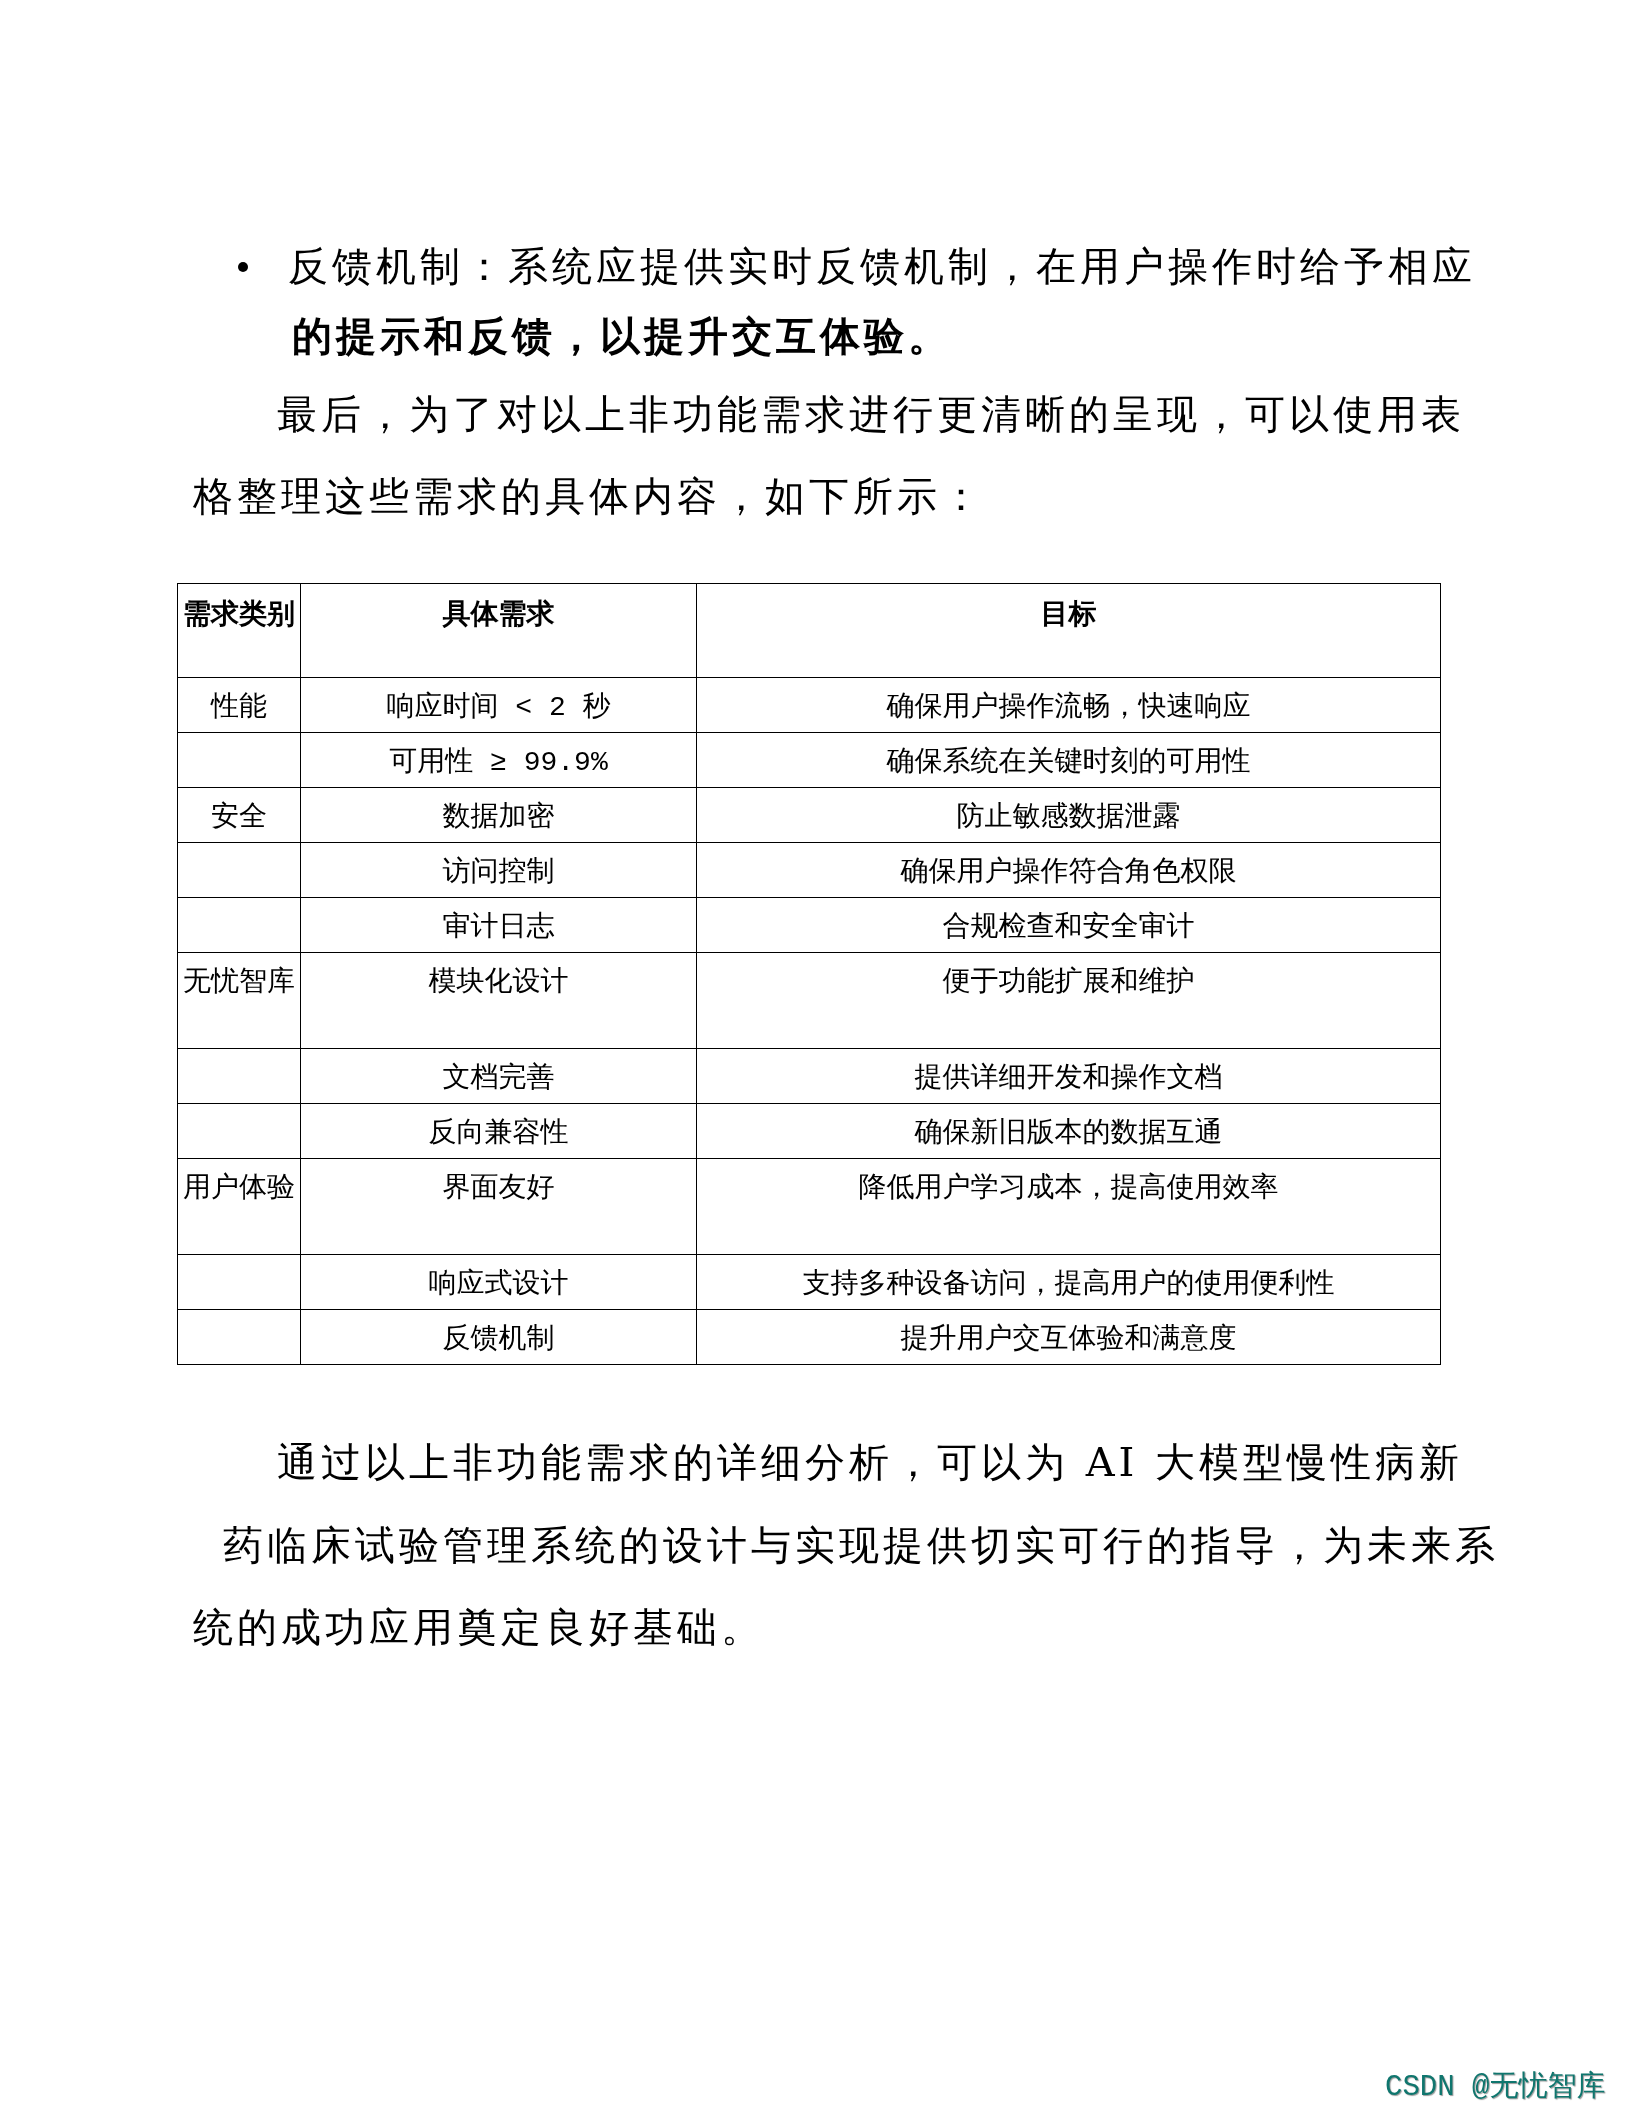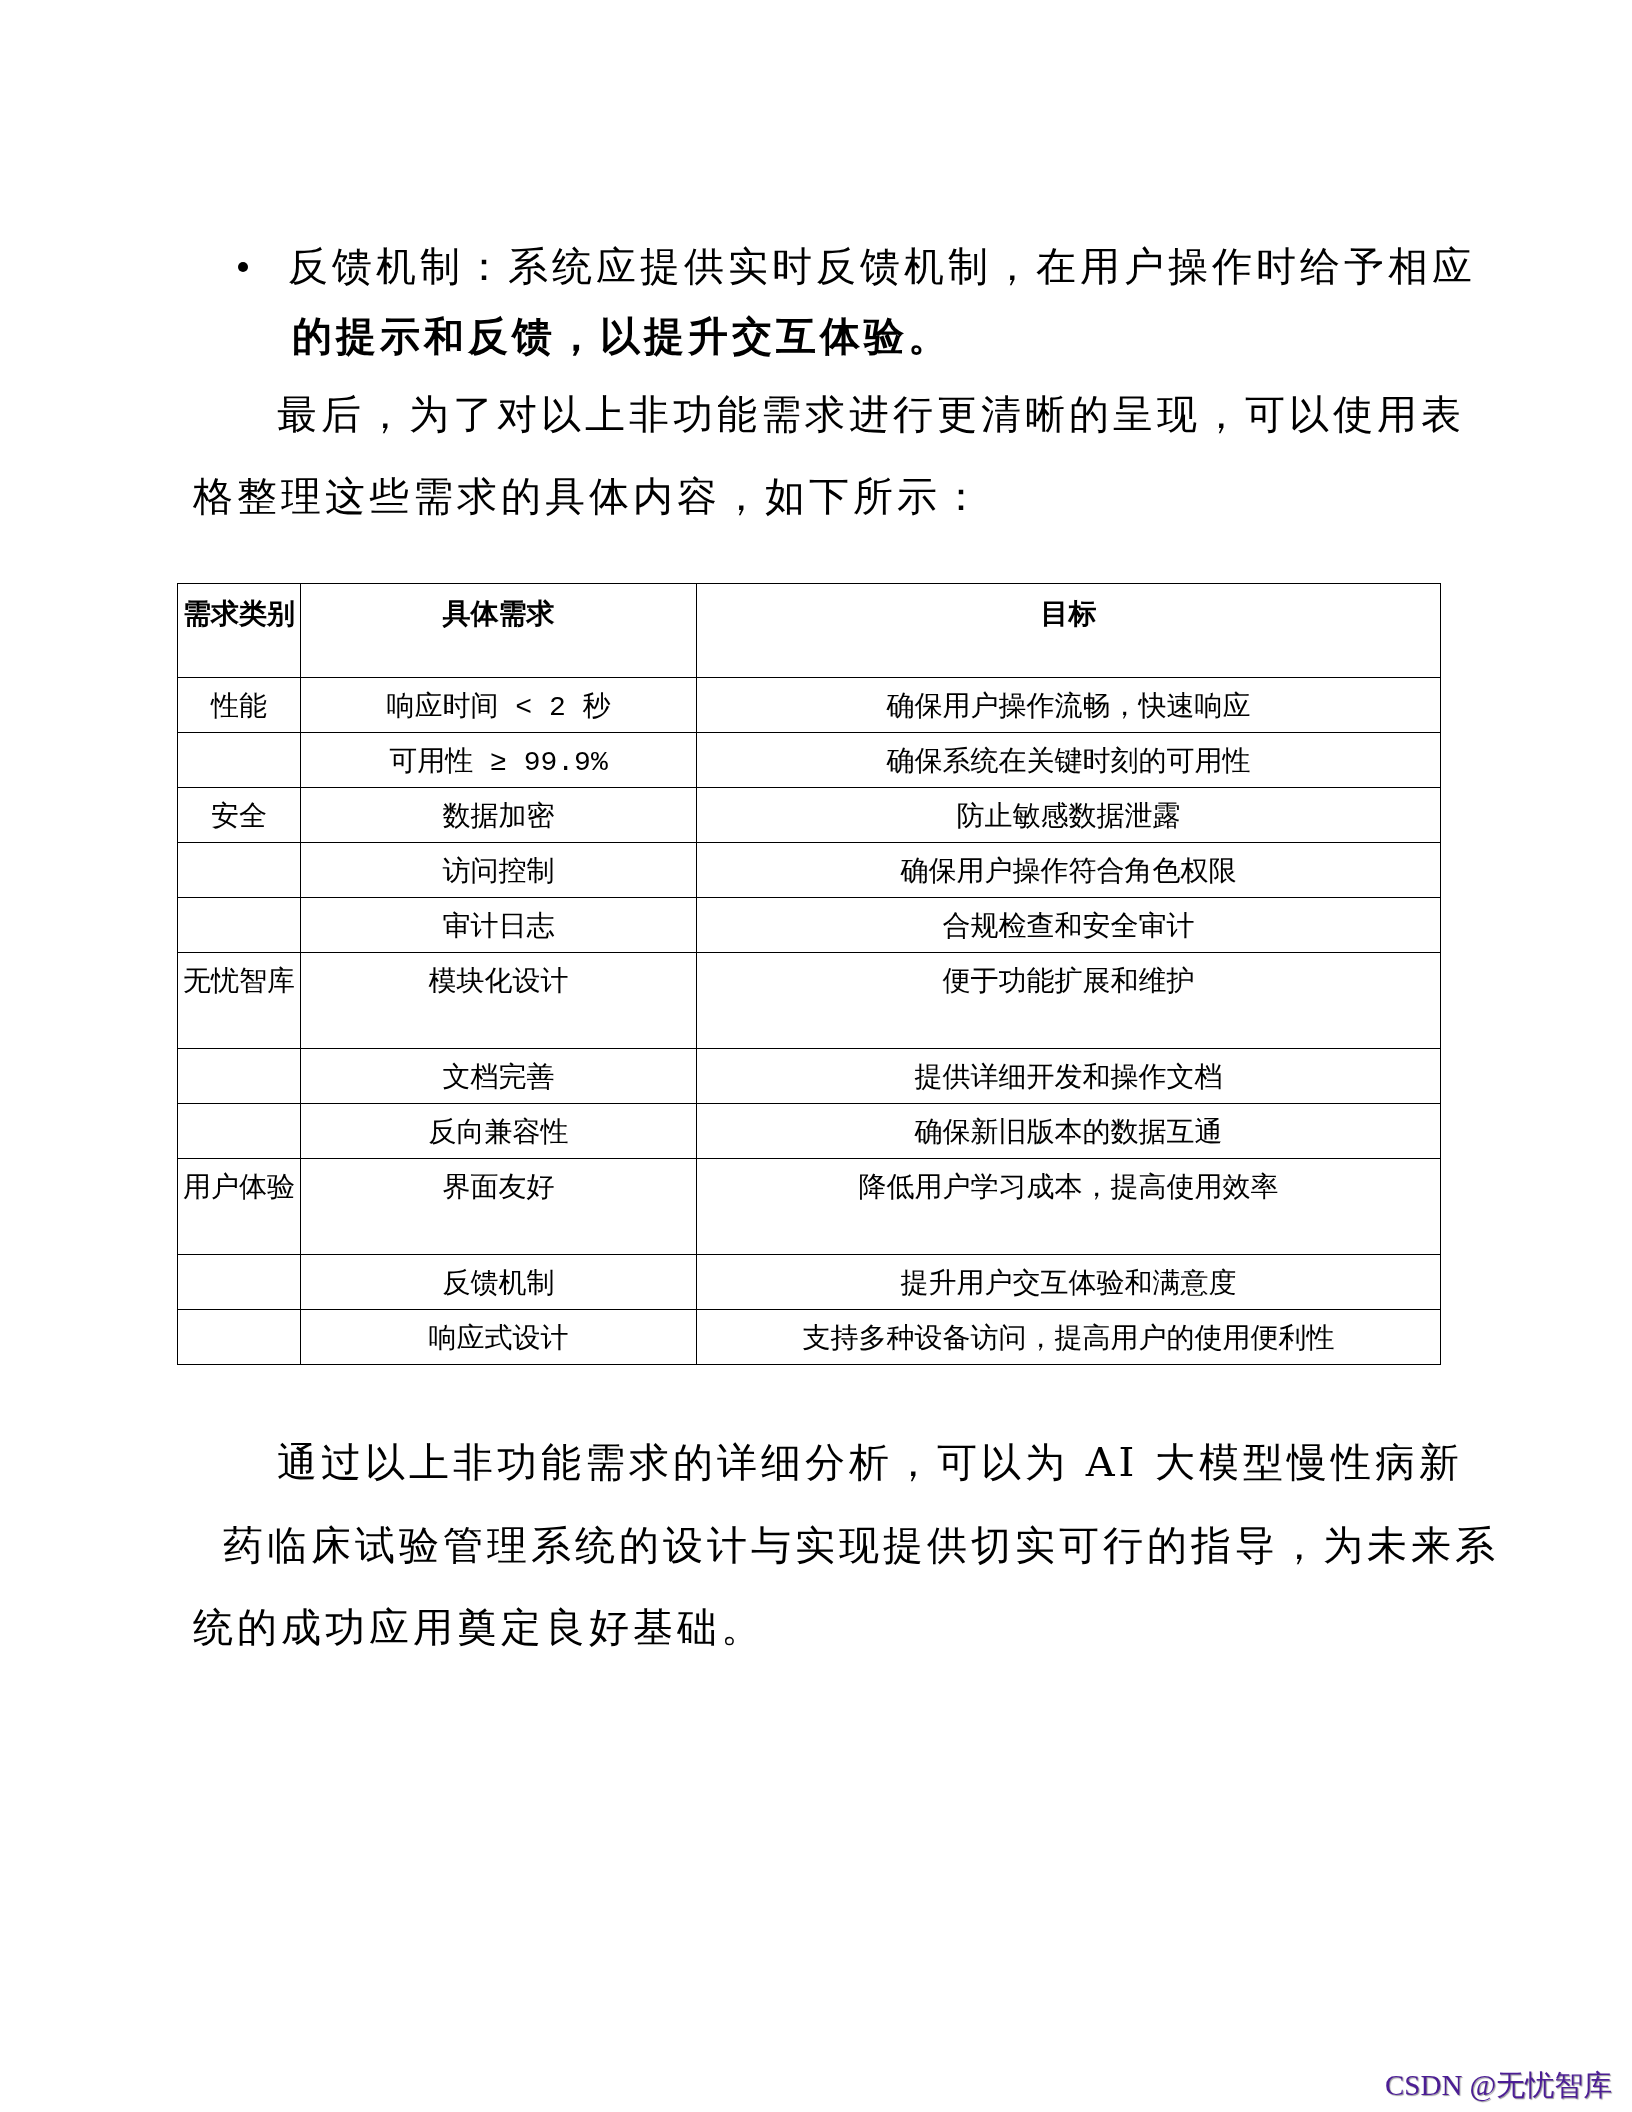--- a/index.html
+++ b/index.html
@@ -4,22 +4,22 @@
 <style>
   html, body { margin:0; padding:0; background:#ffffff; }
   body { width:1632px; height:2112px; position:relative; overflow:hidden;
          font-family:"DejaVu Serif", "Liberation Serif", serif; color:#000; }
   .line { position:absolute; font-size:40px; letter-spacing:4px; white-space:nowrap; line-height:48px; }
   .bullet { position:absolute; left:238px; top:262px; width:10px; height:10px; border-radius:50%; background:#000; }
   table { position:absolute; left:177px; top:583px; width:1263px; border-collapse:collapse;
           font-size:28px; table-layout:fixed; }
   td, th { border:1.5px solid #000; vertical-align:top; padding:6px 4px 0 4px; line-height:48px; text-align:center;font-family:Liberation Mono, monospace; }
   th { font-weight:bold; font-family:"DejaVu Sans", sans-serif; }
-  .wm { position:absolute; left:1385px; top:2066px; font-family:Liberation Serif, serif; font-size:29px;
-        color:#4c1d95; text-shadow:1px 1px 1px #9a9a9a; white-space:nowrap; }
+  .wm { position:absolute; left:1385px; top:2066px; font-family:Liberation Mono, monospace; font-size:29px;
+        color:#0f766e; text-shadow:1px 1px 1px #9a9a9a; white-space:nowrap; }
 </style>
 </head>
 <body>
 
 <div class="bullet"></div>
 <div class="line" style="left:288px; top:242px;">反馈机制：系统应提供实时反馈机制，在用户操作时给予相应</div>
 <div class="line" style="left:292px; top:312px;font-weight:bold;">的提示和反馈，以提升交互体验。</div>
 
 <div class="line" style="left:277px; top:390px;">最后，为了对以上非功能需求进行更清晰的呈现，可以使用表</div>
 <div class="line" style="left:193px; top:472px;">格整理这些需求的具体内容，如下所示：</div>
@@ -74,29 +74,29 @@
   <tr style="height:49px">
     <td></td>
     <td>反向兼容性</td>
     <td>确保新旧版本的数据互通</td>
   </tr>
   <tr style="height:96px">
     <td>用户体验</td>
     <td>界面友好</td>
     <td>降低用户学习成本，提高使用效率</td>
   </tr>
+  <tr style="height:48px">
+    <td></td>
+    <td>响应式设计</td>
+    <td>支持多种设备访问，提高用户的使用便利性</td>
+  </tr>
   <tr style="height:49px">
     <td></td>
     <td>反馈机制</td>
     <td>提升用户交互体验和满意度</td>
-  </tr>
-  <tr style="height:48px">
-    <td></td>
-    <td>响应式设计</td>
-    <td>支持多种设备访问，提高用户的使用便利性</td>
   </tr>
 </tbody>
   </table>
 
 <div class="line" style="left:277px; top:1438px;">通过以上非功能需求的详细分析，可以为 AI 大模型慢性病新</div>
 <div class="line" style="left:193px; top:1521px;margin-left:30px;">药临床试验管理系统的设计与实现提供切实可行的指导，为未来系</div>
 <div class="line" style="left:193px; top:1603px;">统的成功应用奠定良好基础。</div>
 
 <div class="wm">CSDN @无忧智库</div>
 

